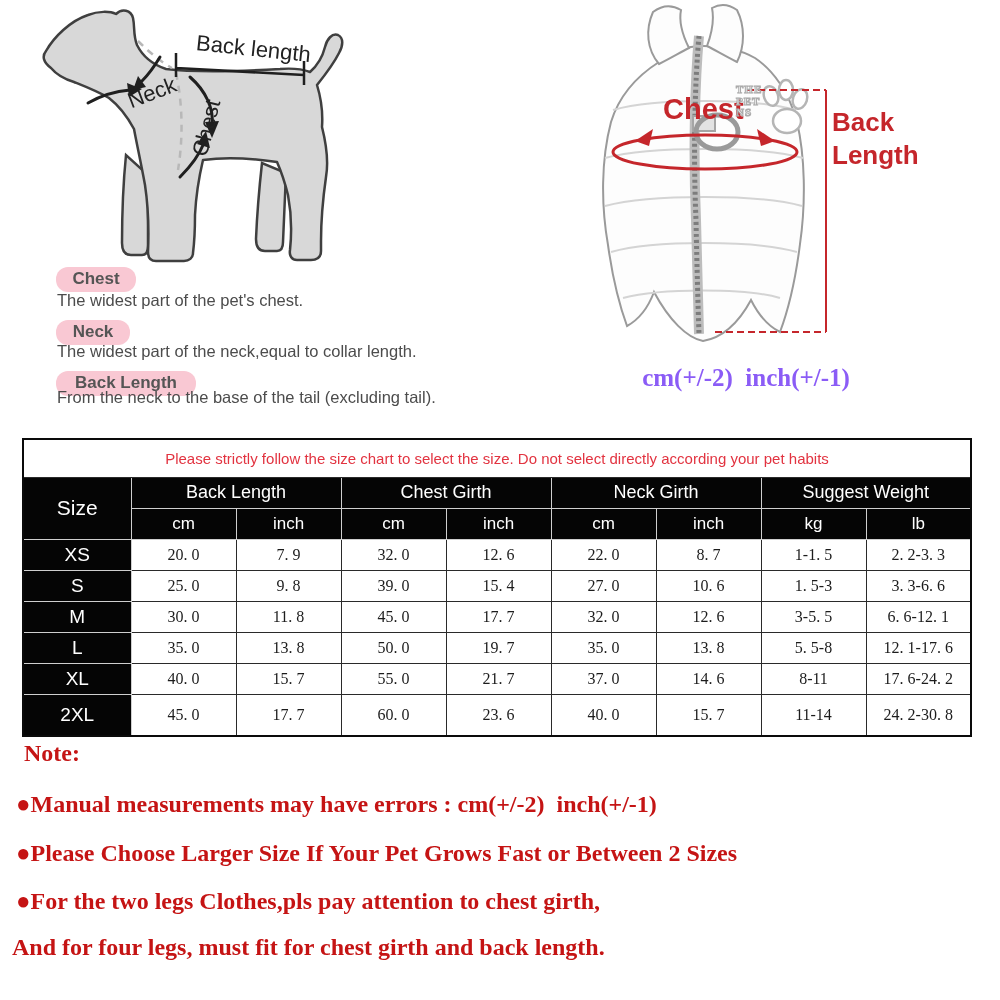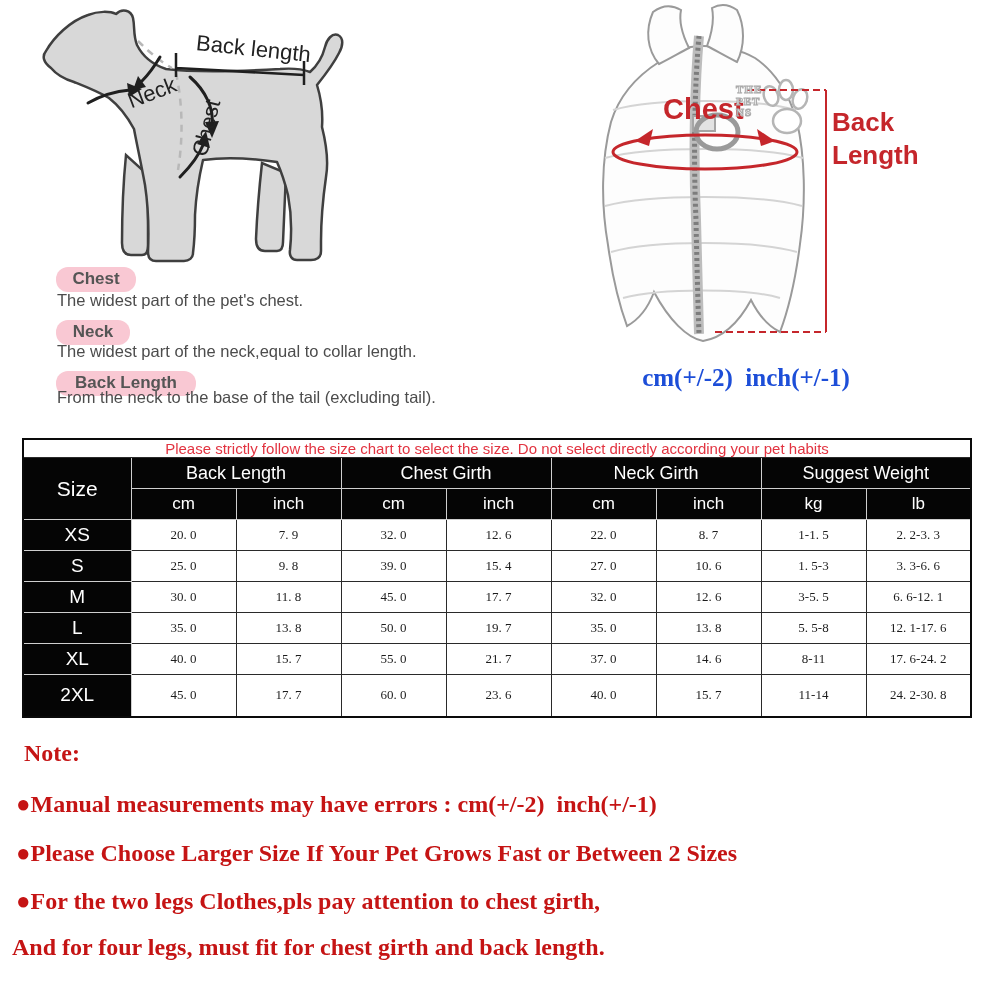--- a/index.html
+++ b/index.html
@@ -13,39 +13,39 @@
   .lab-neck{left:127px;top:80px;font-size:22px;transform:rotate(-21deg);}
   .lab-dogchest{left:178px;top:115px;font-size:22px;transform:rotate(-76deg);}
 
   .vlab{position:absolute;color:#c5262b;font-family:"Liberation Sans",sans-serif;}
   .lab-vestchest{left:663px;top:93px;font-size:29px;font-weight:600;}
   .lab-vestback{left:832px;top:106px;width:100px;font-size:26px;font-weight:600;line-height:1.25;}
   .vest-logo{position:absolute;left:736px;top:84px;line-height:1.05;font-size:11px;font-weight:bold;
              color:#fff;-webkit-text-stroke:1px #ababab;text-shadow:0 0 1px #ababab;letter-spacing:1px;}
   .vest-logo span{display:block;font-family:Liberation Serif, serif;}
   .tolerance{position:absolute;left:596px;top:364px;width:300px;text-align:center;
-             font-family:"Liberation Serif",serif;font-weight:bold;font-size:25px;color:#1d4ed8;white-space:pre;}
+             font-family:"Liberation Serif",serif;font-weight:bold;font-size:25px;color:#8b5cf6;white-space:pre;}
 
   
   .pill{position:absolute;background:#f9c8d3;border-radius:12px;color:#555;
         font-size:17px;font-weight:600;text-align:center;padding:2px 0 3px 0;}
   .defdesc{position:absolute;font-size:16.5px;color:#4c4c4c;}
 
   
   table.size{position:absolute;left:22px;top:438px;width:950px;border-collapse:collapse;
              border:2px solid #0a0a0a;table-layout:fixed;}
   table.size td,table.size th{border:1px solid #2a2a2a;text-align:center;vertical-align:middle;
              padding:0;font-weight:normal;}
   .dark{background:#050505;color:#ffffff;border-color:#cfcfcf !important;}
   .notice{color:#e23340;font-size:15px;font-weight:600;font-family:"Liberation Sans",sans-serif;}
   .grp{font-size:18px;}
   .unit{font-size:17px;}
   .sizehead{font-size:21px;}
   .sizecell{font-size:19px;}
-  .val{font-family:"Liberation Serif",serif;font-size:13px;color:#1c1c1c;white-space:pre;}
+  .val{font-family:"Liberation Serif",serif;font-size:16px;color:#1c1c1c;white-space:pre;}
 
   
   .note{position:absolute;font-family:"Liberation Serif",serif;font-weight:bold;
         color:#c51414;white-space:pre;font-size:24px;text-align:center;}
 </style>
 </head>
 <body>
 
 <svg class="abs" style="left:30px;top:5px;" width="330" height="265" viewBox="0 0 330 265">
 
@@ -144,21 +144,21 @@
       <col>
       <col>
       <col>
       <col>
       <col>
       <col>
       <col>
       <col>
   </colgroup>
   <tbody>
-      <tr style="height:18px">
+      <tr style="height:38px">
     <td colspan="9" class="notice">Please strictly follow the size chart to select the size. Do not select directly according your pet habits</td>
   </tr>
   <tr style="height:31px">
     <th rowspan="2" class="dark sizehead">Size</th>
     <th colspan="2" class="dark grp">Back Length</th>
     <th colspan="2" class="dark grp">Chest Girth</th>
     <th colspan="2" class="dark grp">Neck Girth</th>
     <th colspan="2" class="dark grp">Suggest Weight</th>
   </tr>
   <tr style="height:31px">

